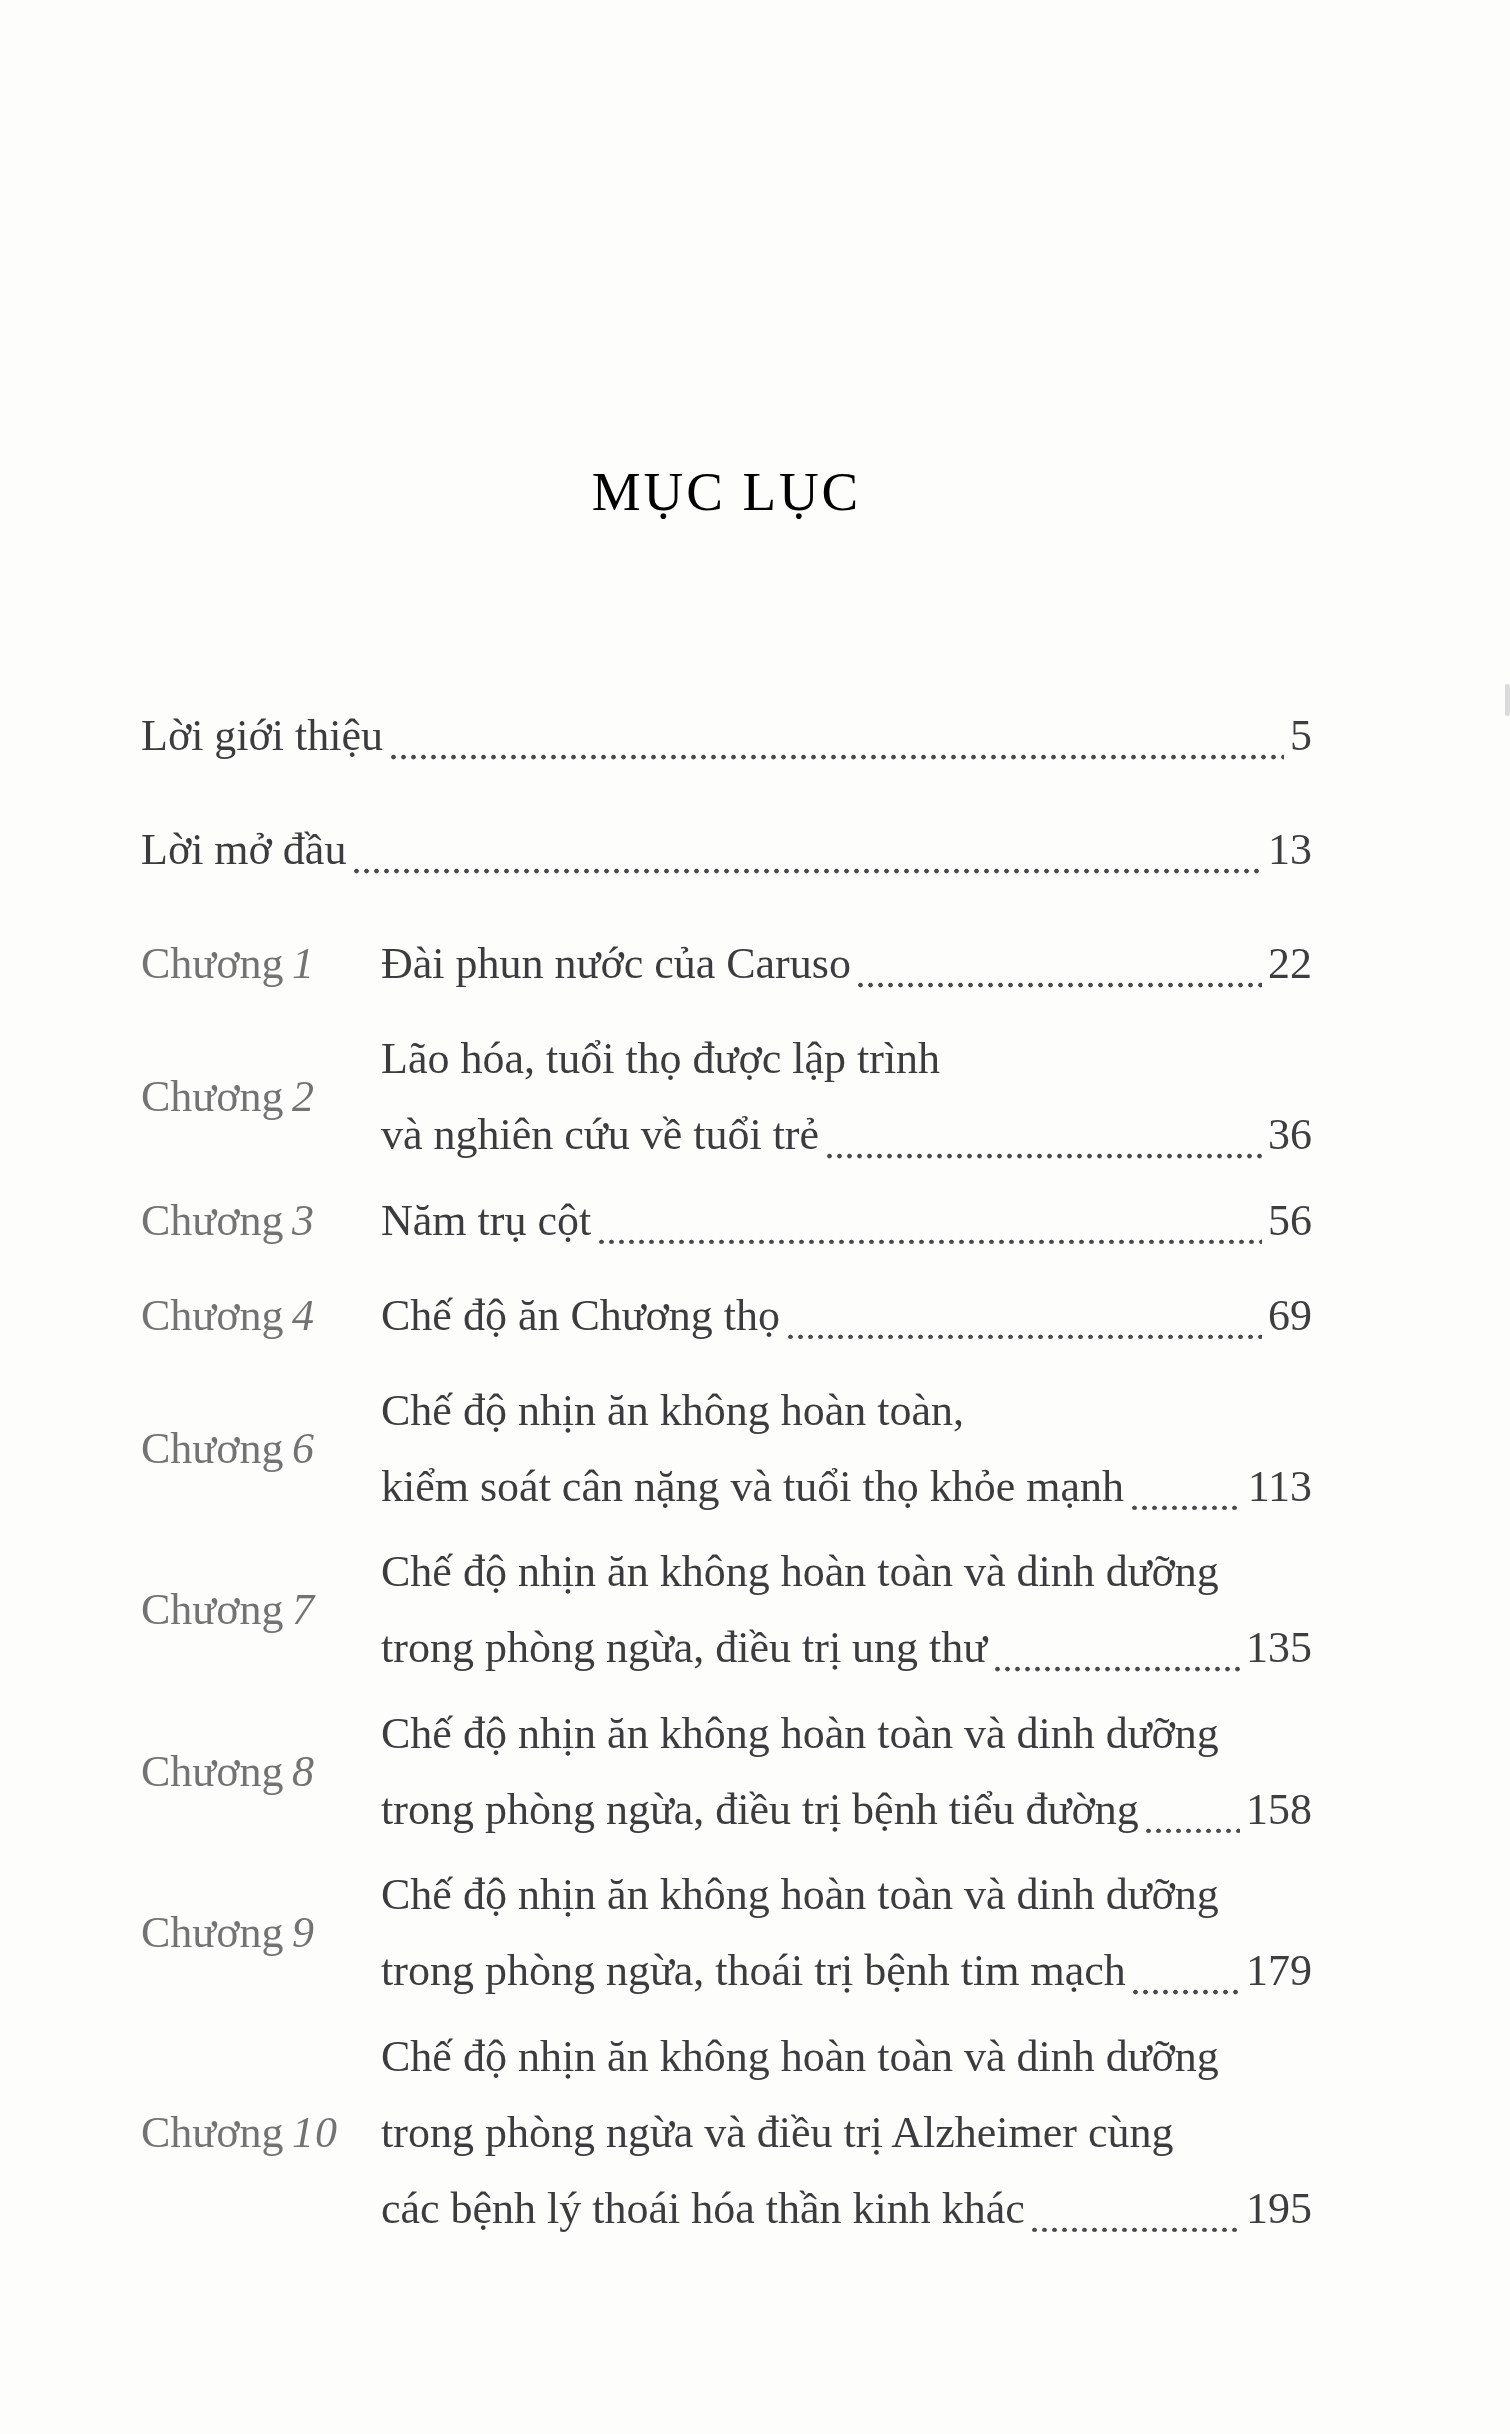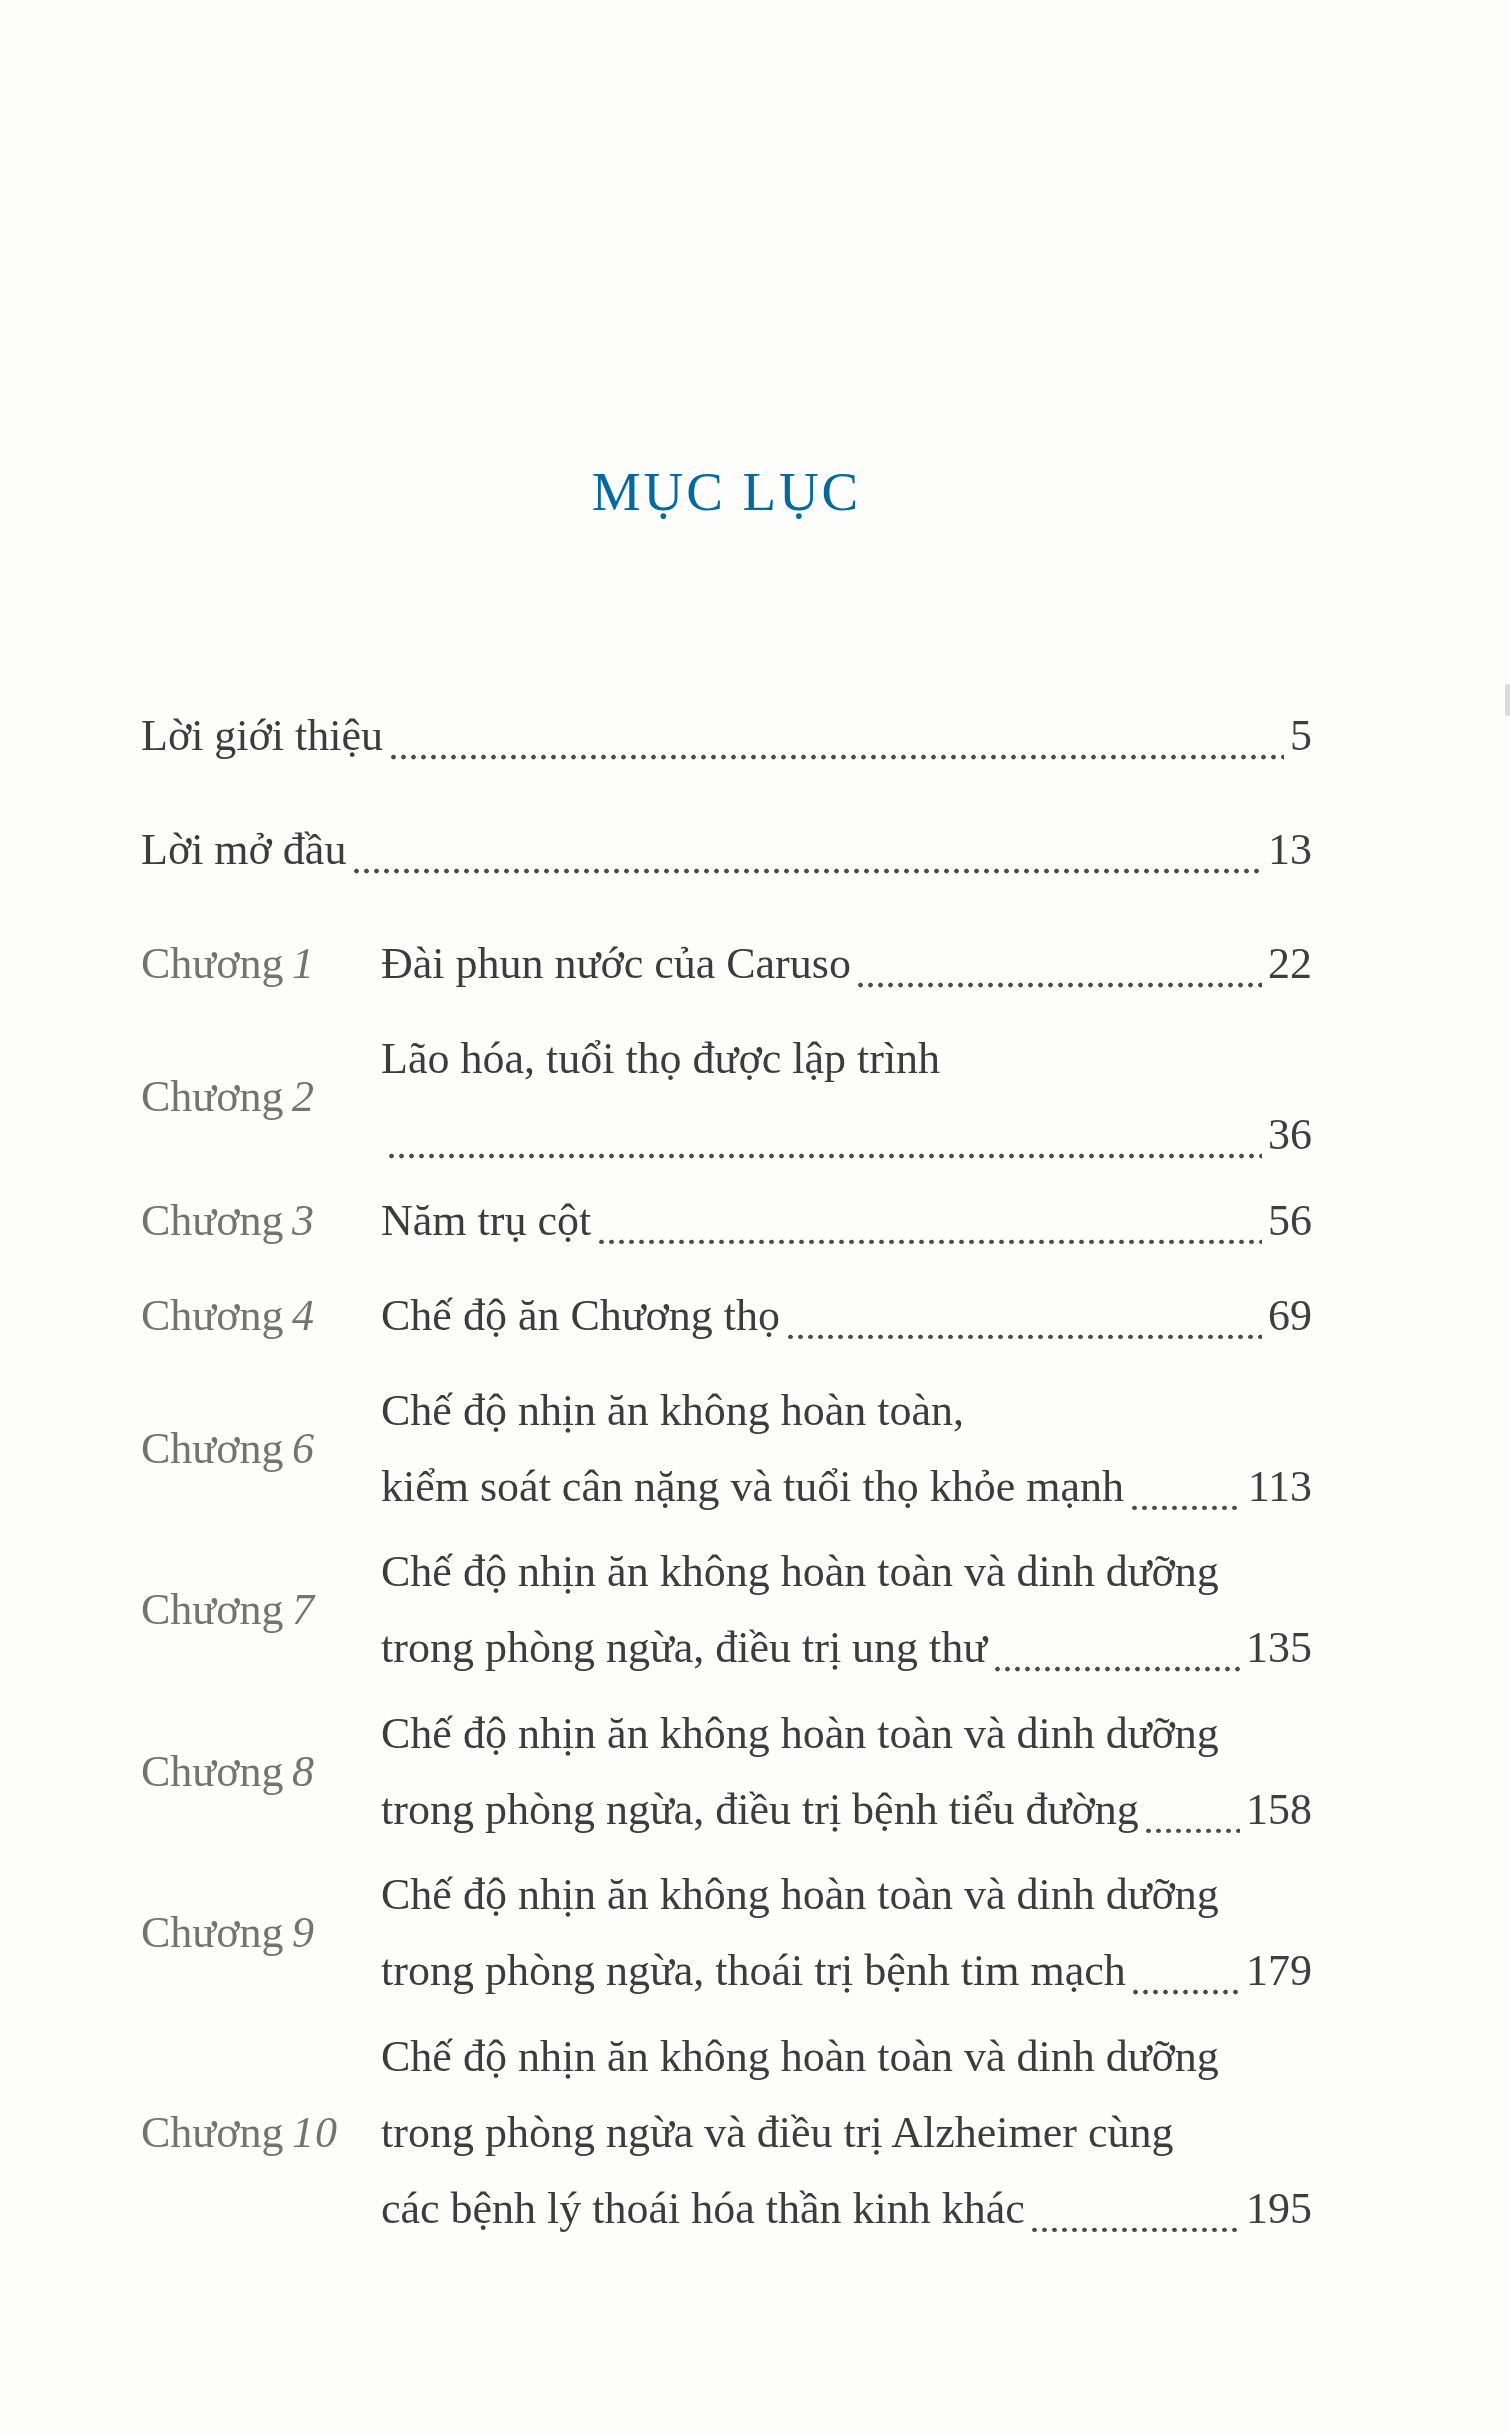--- a/index.html
+++ b/index.html
@@ -19,21 +19,21 @@
     box-sizing: border-box;
     padding: 0 198px 0 141px;
   }
   .page-title {
     margin-top: 458px;
     margin-bottom: 173px;
     text-align: center;
     font-size: 55px;
     line-height: 67px;
     letter-spacing: 2.9px;
-    color: #0369a1;
+    color: #000000;
   }
   .toc { width: 100%; }
   .row {
     display: flex;
     align-items: center;
     font-size: 44px;
     line-height: 76px;
     margin-top: 19px;
   }
   .row.gap-lg { margin-top: 38px; }
@@ -117,20 +117,21 @@
 
     <div class="row">
       <div class="label">
         <span>Chương</span><i>2</i>
       </div>
       <div class="entry">
         <div class="line">
           <span class="t">Lão hóa, tuổi thọ được lập trình</span>
         </div>
         <div class="line">
+          <span class="t">và nghiên cứu về tuổi trẻ</span>
           <span class="leader"></span>
           <span class="pg">36</span>
         </div>
       </div>
     </div>
 
     <div class="row gap-sm">
       <div class="label">
         <span>Chương</span><i>3</i>
       </div>

